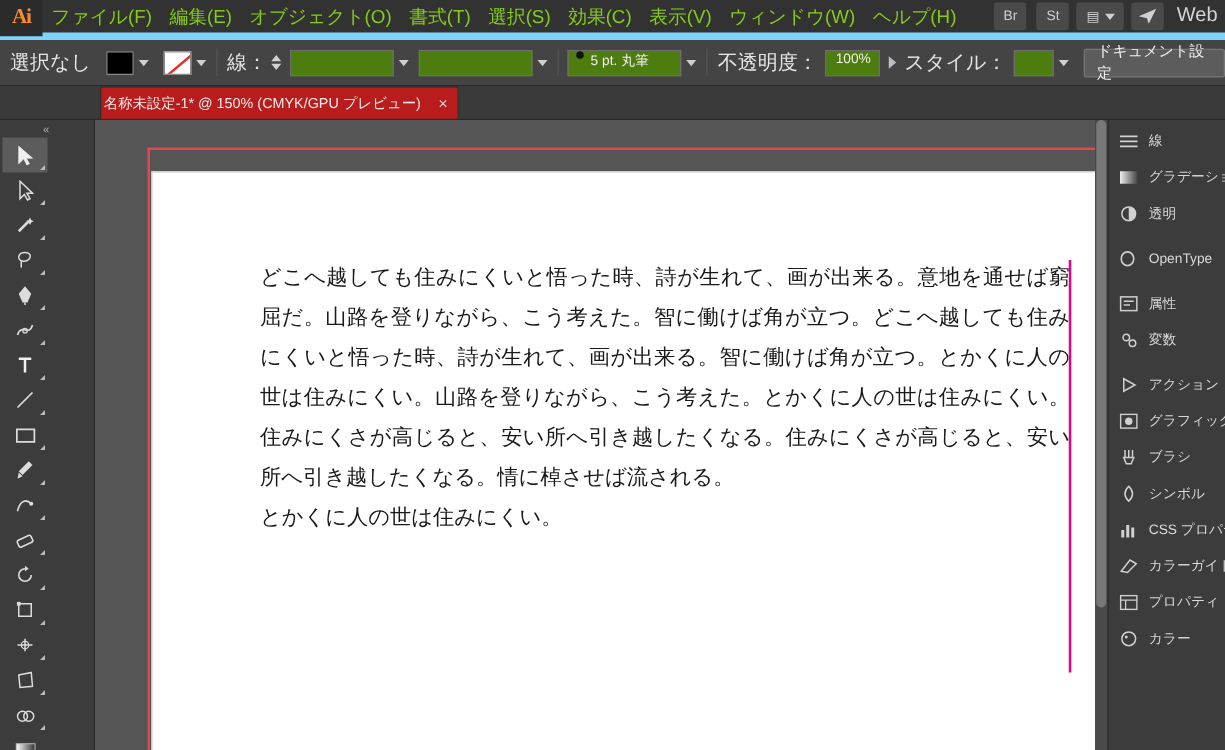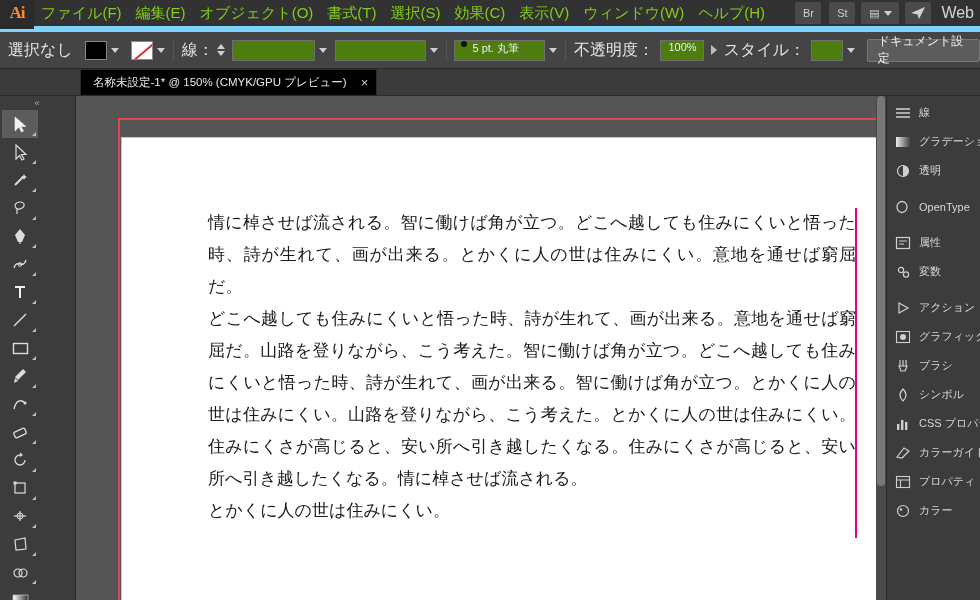--- a/index.html
+++ b/index.html
@@ -127,23 +127,23 @@
   
   .tabbar {
     position: absolute; top: 69px; left: 0;
     width: 980px; height: 27px;
     background: #3a3a3a;
     border-bottom: 1px solid #2a2a2a;
     display: flex; align-items: flex-end;
   }
   .doc-tab {
     margin-left: 80px;
-    height: 26px; background: #000000;
+    height: 26px; background: #b91c1c;
     display: flex; align-items: center;
-    padding: 0 8px 0 12px;
+    padding: 0 8px 0 2px;
     color: #eaeaea; font-size: 11.5px;
     border: 1px solid #2b2b2b; border-bottom: none;
     border-radius: 2px 2px 0 0;
   }
   .tab-close { color: #cfcfcf; font-size: 13px; margin-left: 14px; }
 
   
   .toolpanel {
     position: absolute; top: 96px; left: 0;
     width: 76px; height: 504px;
@@ -442,21 +442,20 @@
           </svg>
       </div>
 
     </div>
 
   </div>
 
   <div class="canvas-area">
     <div class="artboard">
       <div class="text-frame">
-        <p>情に棹させば流される。智に働けば角が立つ。どこへ越しても住みにくいと悟った時、詩が生れて、画が出来る。とかくに人の世は住みにくい。意地を通せば窮屈だ。</p>
         <p>どこへ越しても住みにくいと悟った時、詩が生れて、画が出来る。意地を通せば窮屈だ。山路を登りながら、こう考えた。智に働けば角が立つ。どこへ越しても住みにくいと悟った時、詩が生れて、画が出来る。智に働けば角が立つ。とかくに人の世は住みにくい。山路を登りながら、こう考えた。とかくに人の世は住みにくい。住みにくさが高じると、安い所へ引き越したくなる。住みにくさが高じると、安い所へ引き越したくなる。情に棹させば流される。</p>
         <p>とかくに人の世は住みにくい。</p>
       </div>
       <div class="magenta-bar"></div>
     </div>
     <div class="guide-red-v"></div>
     <div class="guide-red-h"></div>
     <div class="canvas-scroll-v">
       <div class="thumb"></div>
     </div>

